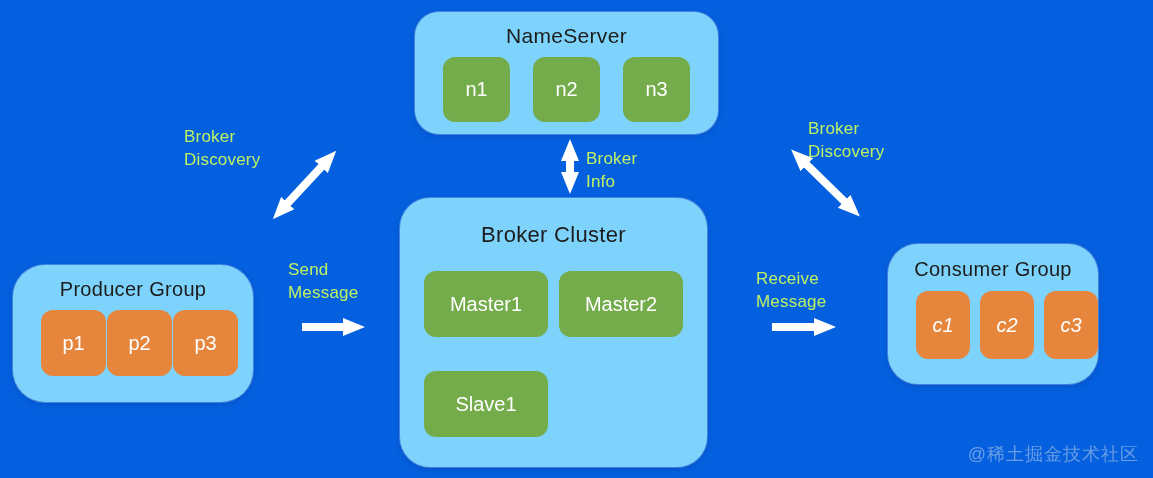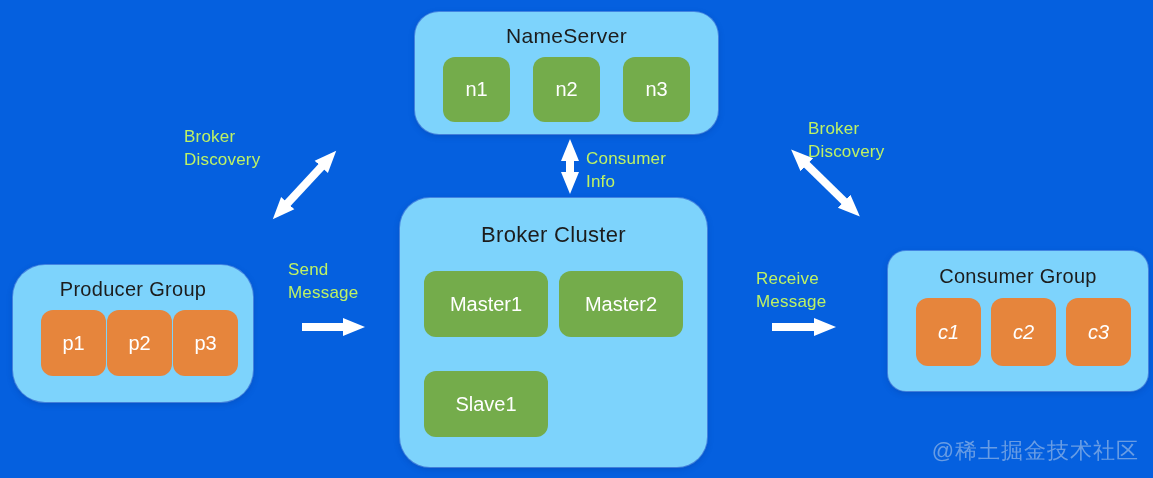--- a/index.html
+++ b/index.html
@@ -36,21 +36,21 @@
     font-size:17px;
     font-weight:500;
     line-height:1.35;
     text-align:left;
     letter-spacing:0.2px;
   }
   .arrow-layer{position:absolute;left:0;top:0;width:1153px;height:478px;pointer-events:none;}
   .watermark{
     position:absolute;
     right:14px;bottom:12px;
-    font-size:22px;
+    font-size:18px;
     color:rgba(185,205,232,0.55);
     letter-spacing:1px;
   }
 
   
   #ns-panel{left:415px;top:12px;width:303px;height:122px;border-radius:24px;}
   #ns-panel .panel-title{margin-top:12px;}
   #ns-panel .node-row{gap:23px;margin-top:9px;}
   #ns-panel .node{width:67px;height:65px;}
 
@@ -66,21 +66,21 @@
     margin-top:23px;
   }
 
   
   #pg-panel{left:13px;top:265px;width:240px;height:137px;border-radius:32px;}
   #pg-panel .panel-title{margin-top:13px;font-size:20px;}
   #pg-panel .node-row{gap:1px;margin-top:9px;}
   #pg-panel .node{width:65px;height:66px;}
 
   
-  #cg-panel{left:888px;top:251px;width:260px;height:140px;border-radius:18px;}
+  #cg-panel{left:888px;top:244px;width:210px;height:140px;border-radius:30px;}
   #cg-panel .panel-title{margin-top:14px;font-size:20px;}
   #cg-panel .node-row{gap:10px;margin-top:10px;}
   #cg-panel .node{width:65px;height:68px;font-style:italic;}
 
   #lbl-bd-left{left:184px;top:126px;width:124px;}
   #lbl-bd-right{left:808px;top:118px;width:124px;}
   #lbl-routing{left:586px;top:148px;width:84px;}
   #lbl-send{left:288px;top:259px;width:94px;}
   #lbl-receive{left:756px;top:268px;width:98px;}
 </style>
@@ -141,18 +141,18 @@
     <div class="panel-title">Consumer Group</div>
     <div class="node-row">
       <div class="node orange">c1</div>
       <div class="node orange">c2</div>
       <div class="node orange">c3</div>
     </div>
   </div>
 
   <div class="edge-label" id="lbl-bd-left">Broker Discovery</div>
   <div class="edge-label" id="lbl-bd-right">Broker Discovery</div>
-  <div class="edge-label" id="lbl-routing">Consumer Info</div>
+  <div class="edge-label" id="lbl-routing">Broker Info</div>
   <div class="edge-label" id="lbl-send">Send Message</div>
   <div class="edge-label" id="lbl-receive">Receive Message</div>
 
   <div class="watermark">@稀土掘金技术社区</div>
 </div>
 
 </body></html>

